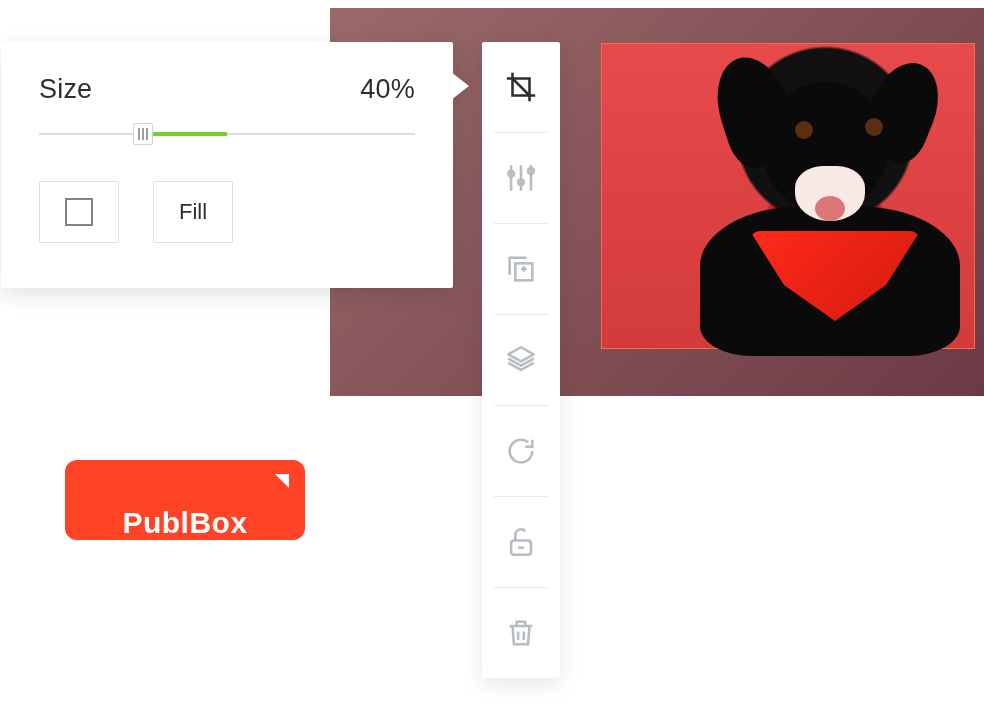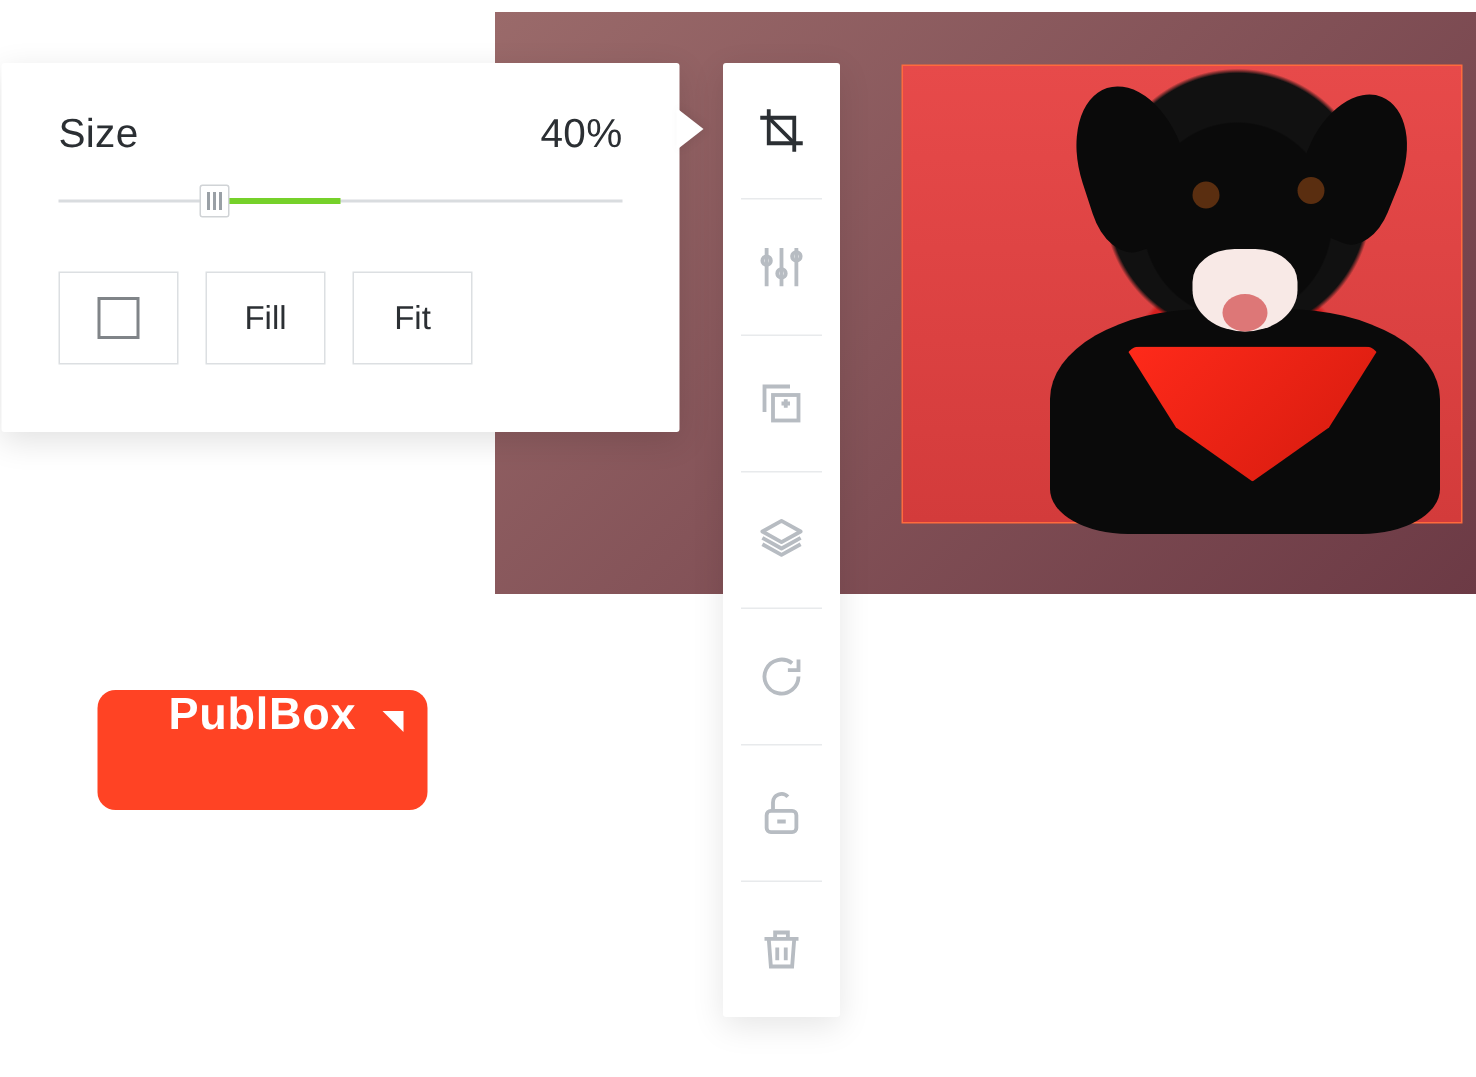--- a/index.html
+++ b/index.html
@@ -155,21 +155,21 @@
     justify-content: center;
     gap: 2px;
     cursor: grab;
   }
   .thumb span {
     width: 2px; height: 12px;
     background: #9aa0a6;
   }
   .btn-row {
     display: flex;
-    gap: 18px;
+    gap: 34px;
   }
   .btn {
     width: 80px; height: 62px;
     border: 1px solid #dcdfe2;
     background: #fff;
     display: flex;
     align-items: center;
     justify-content: center;
     font-size: 22px;
     color: #2b2f33;
@@ -206,26 +206,26 @@
     margin: 0 12px;
   }
   .tool.active { color: #2b2f33; }
   .tool svg { width: 34px; height: 34px; stroke: currentColor; fill: none; stroke-width: 1.8; }
 
   
   .logo-badge {
     position: absolute;
     left: 65px;
     top: 460px;
-    width: 220px;
+    width: 240px;
     height: 80px;
     background: #ff4324;
     border-radius: 12px;
     display: flex;
-    align-items: flex-start;
+    align-items: flex-end;
     justify-content: center;
     color: #fff;
     font-size: 30px;
     font-weight: 600;
     letter-spacing: 0.5px;
   }
   .logo-badge .corner {
     position: absolute;
     top: 14px; right: 16px;
     width: 0; height: 0;
@@ -262,21 +262,20 @@
         <span></span>
         <span></span>
         <span></span>
       </div>
   </div>
   <div class="btn-row">
     <div class="btn">
       <div class="sq"></div>
     </div>
     <div class="btn">Fill</div>
-    <div class="btn">Fit</div>
   </div>
 </div>
 <div class="pointer"></div>
 
 <div class="toolbar">
   <div class="tool active">
     <svg viewBox="0 0 24 24">
         <path d="M6 2v16h16M2 6h16v16"></path>
         <path d="M6 6 L18 18"></path>
       </svg>

